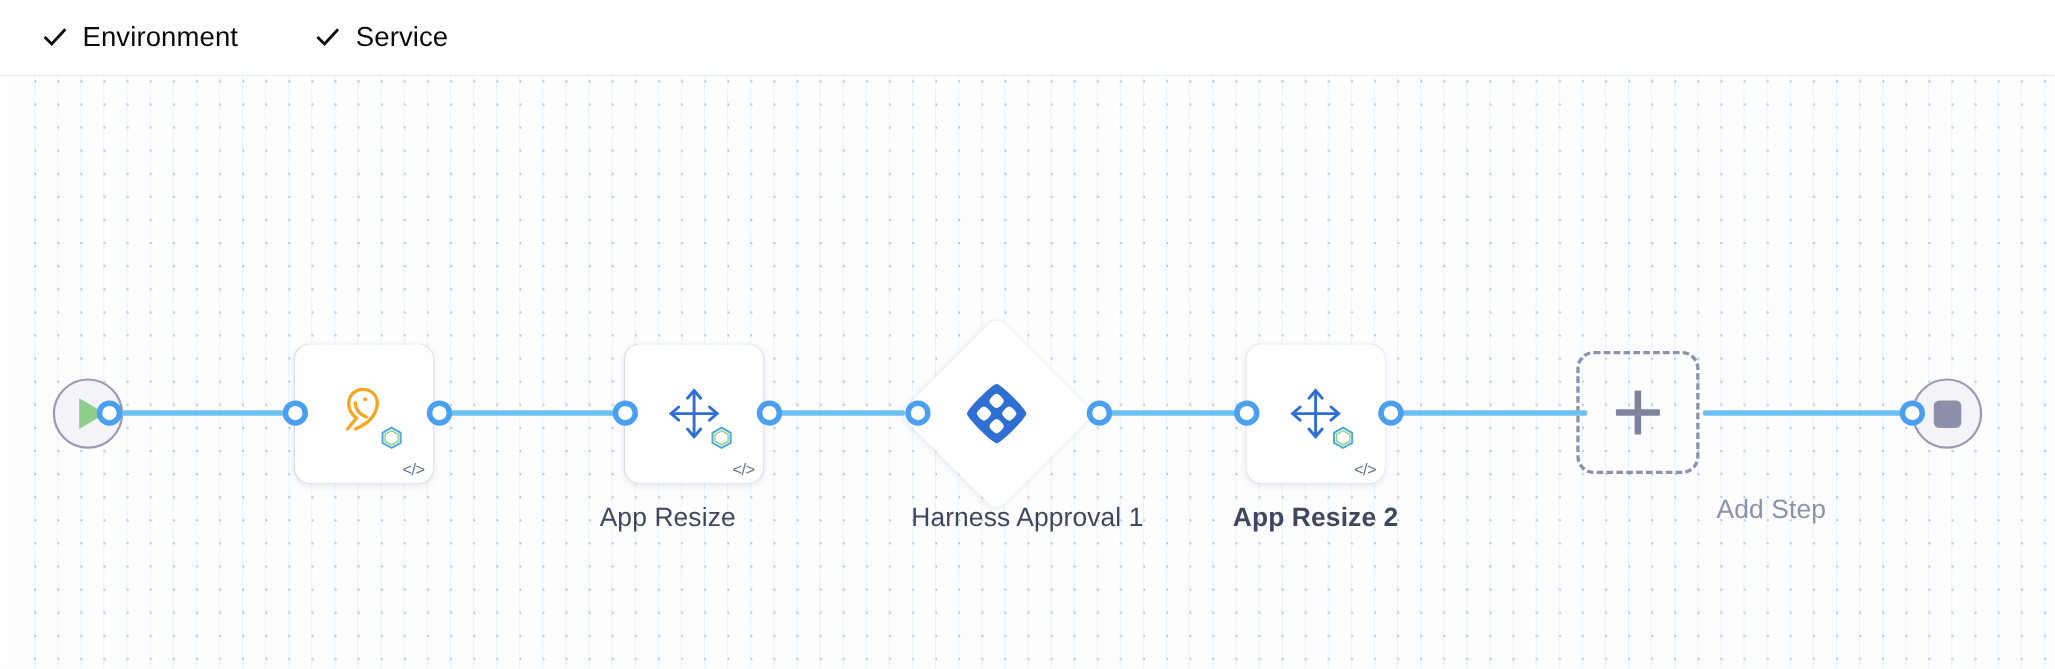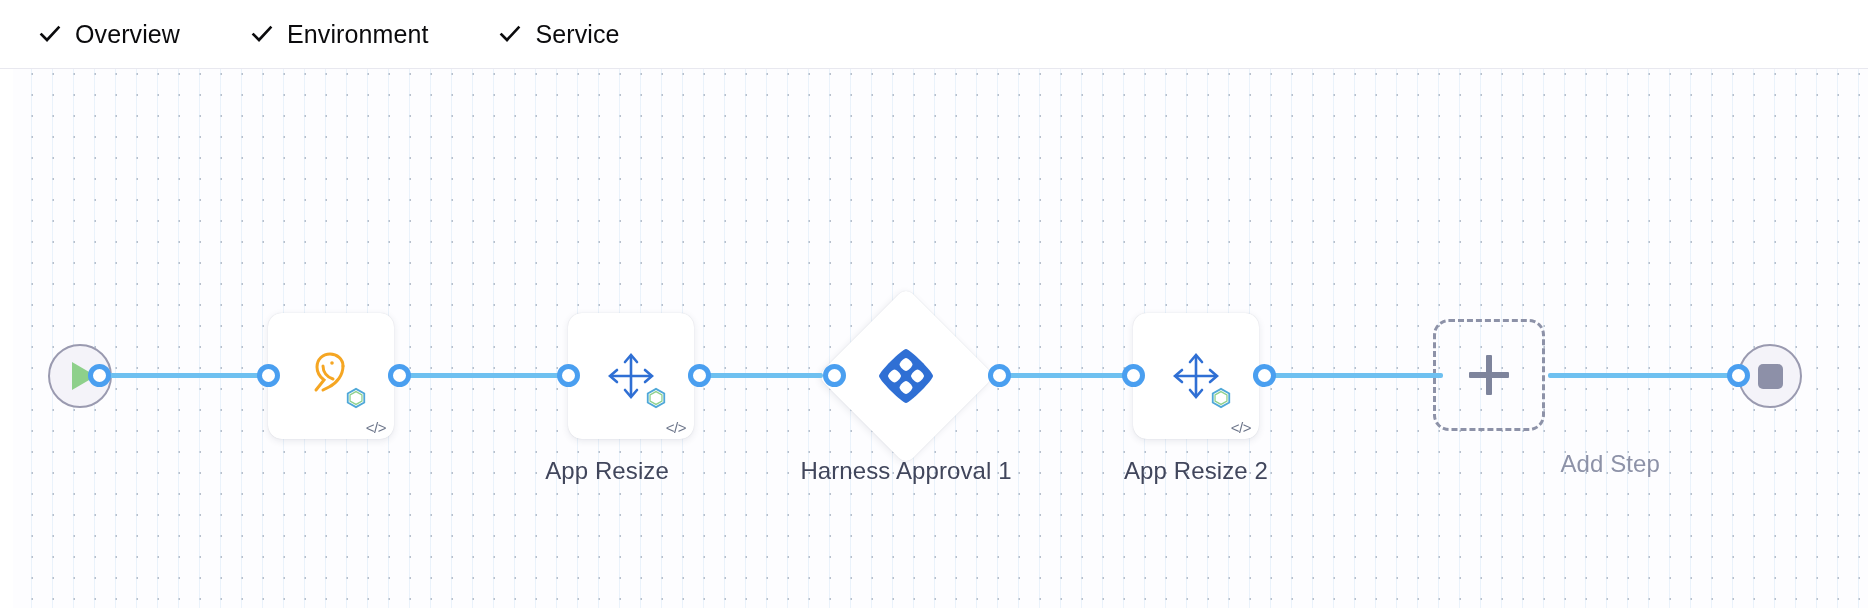--- a/index.html
+++ b/index.html
@@ -247,26 +247,20 @@
     bottom: 30px;
     width: 22px;
     height: 22px;
   }
 </style>
 </head>
 <body>
 
 <div class="tabbar">
 
-  <div class="tab">
-    <svg class="check" viewBox="0 0 24 24">
-      <path d="M3.5 12.5 L9 18 L20.5 5.5" fill="none" stroke="#0b0b0d" stroke-width="2.6" stroke-linecap="square"></path>
-    </svg>
-    <span class="tlabel">Overview</span>
-  </div>
 
   <div class="tab">
     <svg class="check" viewBox="0 0 24 24">
       <path d="M3.5 12.5 L9 18 L20.5 5.5" fill="none" stroke="#0b0b0d" stroke-width="2.6" stroke-linecap="square"></path>
     </svg>
     <span class="tlabel">Environment</span>
   </div>
 
   <div class="tab">
     <svg class="check" viewBox="0 0 24 24">
@@ -342,21 +336,21 @@
       <svg width="62" height="62" viewBox="0 0 62 62">
         <path d="M31 4 C35 4 58 27 58 31 C58 35 35 58 31 58 C27 58 4 35 4 31 C4 27 27 4 31 4 Z" fill="#2f6fd4"></path>
         <path d="M31 13 C33 13 37.5 17.5 37.5 19.5 C37.5 21.5 33 26 31 26 C29 26 24.5 21.5 24.5 19.5 C24.5 17.5 29 13 31 13 Z" fill="#ffffff"></path>
         <path d="M31 36 C33 36 37.5 40.5 37.5 42.5 C37.5 44.5 33 49 31 49 C29 49 24.5 44.5 24.5 42.5 C24.5 40.5 29 36 31 36 Z" fill="#ffffff"></path>
         <path d="M19.5 24.5 C21.5 24.5 26 29 26 31 C26 33 21.5 37.5 19.5 37.5 C17.5 37.5 13 33 13 31 C13 29 17.5 24.5 19.5 24.5 Z" fill="#ffffff"></path>
         <path d="M42.5 24.5 C44.5 24.5 49 29 49 31 C49 33 44.5 37.5 42.5 37.5 C40.5 37.5 36 33 36 31 C36 29 40.5 24.5 42.5 24.5 Z" fill="#ffffff"></path>
       </svg>
     </div>
     <div class="dot" style="left:823px;"></div>
     <div class="dot" style="left:988px;"></div>
-    <div class="node-label" style="left:791px;">Harness Approval 1</div>
+    <div class="node-label" style="left:819px;">Harness Approval 1</div>
 
     <div class="step-card" style="left:1133px;">
       <div class="icon-holder">
         <svg width="58" height="58" viewBox="0 0 58 58">
           <g stroke="#2f6fd4" stroke-width="2.6" stroke-linecap="round" fill="none">
             <line x1="29" y1="9" x2="29" y2="49"></line>
             <line x1="9" y1="29" x2="49" y2="29"></line>
             <polyline points="23,15 29,8 35,15"></polyline>
             <polyline points="23,43 29,50 35,43"></polyline>
             <polyline points="15,23 8,29 15,35"></polyline>
@@ -365,21 +359,21 @@
         </svg>
       </div>
       <svg class="hexbadge" viewBox="0 0 24 24">
         <polygon points="12,2 21,7 21,17 12,22 3,17 3,7" fill="#ffffff" stroke="#4fa8d8" stroke-width="2"></polygon>
         <polygon points="12,5 18.5,8.6 18.5,15.4 12,19 5.5,15.4 5.5,8.6" fill="none" stroke="#8ed08b" stroke-width="1.4"></polygon>
       </svg>
       <span class="code-badge">&lt;/&gt;</span>
     </div>
     <div class="dot" style="left:1122px;"></div>
     <div class="dot" style="left:1253px;"></div>
-    <div class="node-label" style="left:1081px;">App Resize 2</div>
+    <div class="node-label" style="left:1081px;font-weight:bold;">App Resize 2</div>
 
     <div class="add-card" style="left:1433px;">
       <div class="add-plus"></div>
     </div>
     <div class="node-label add-label" style="left:1430px;text-align:right;">Add Step</div>
 
     <div class="dot" style="left:1727px;"></div>
     <div class="terminal" style="left:1738px;">
       <div class="stop-sq"></div>
     </div>

